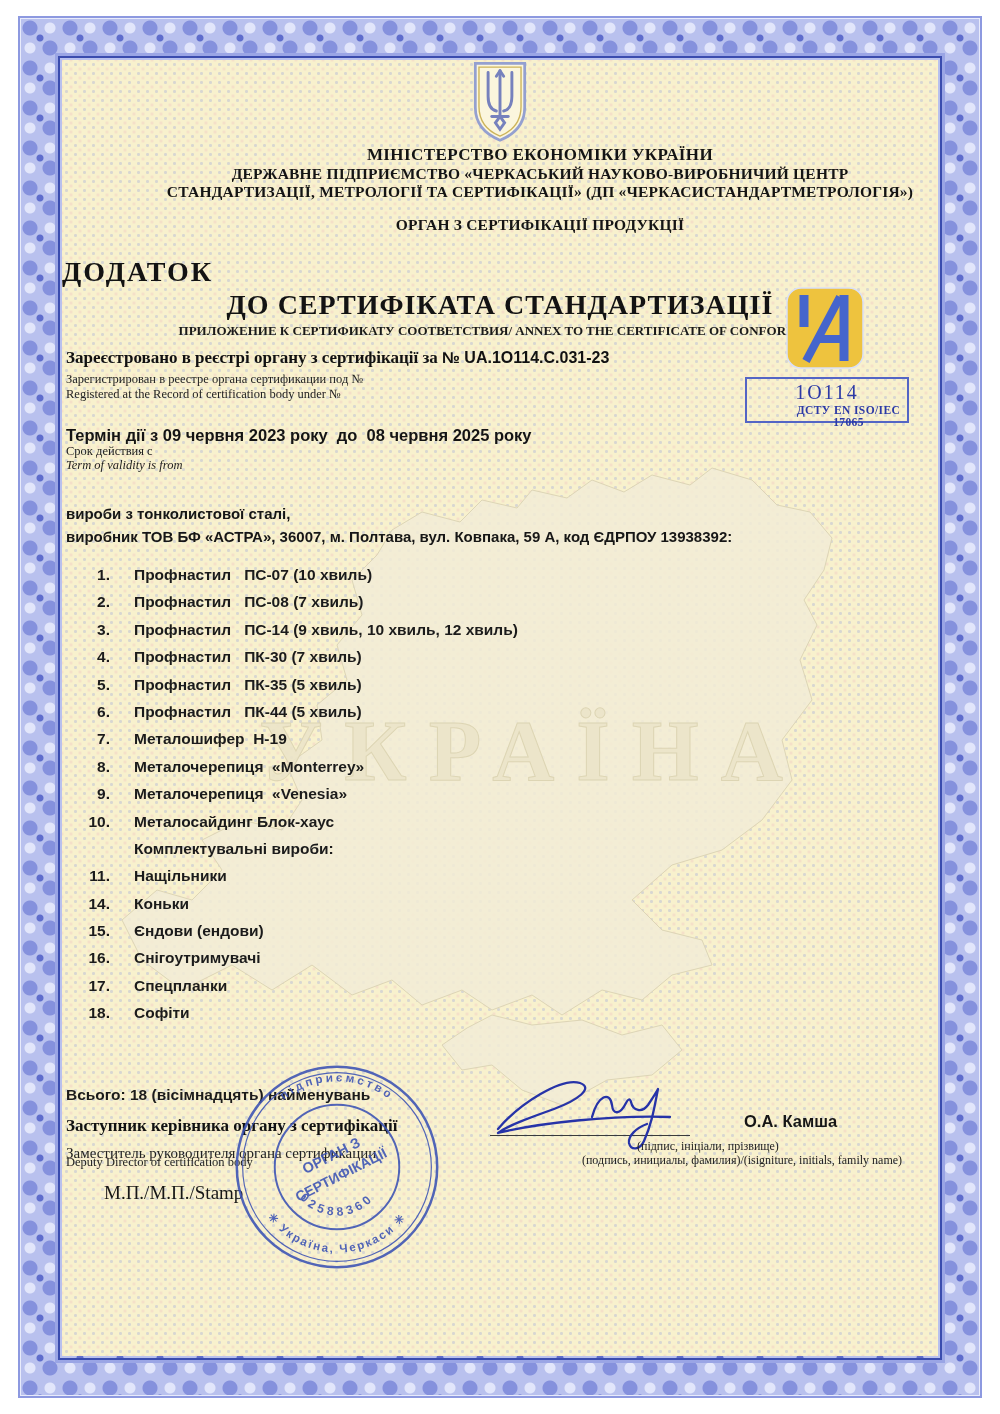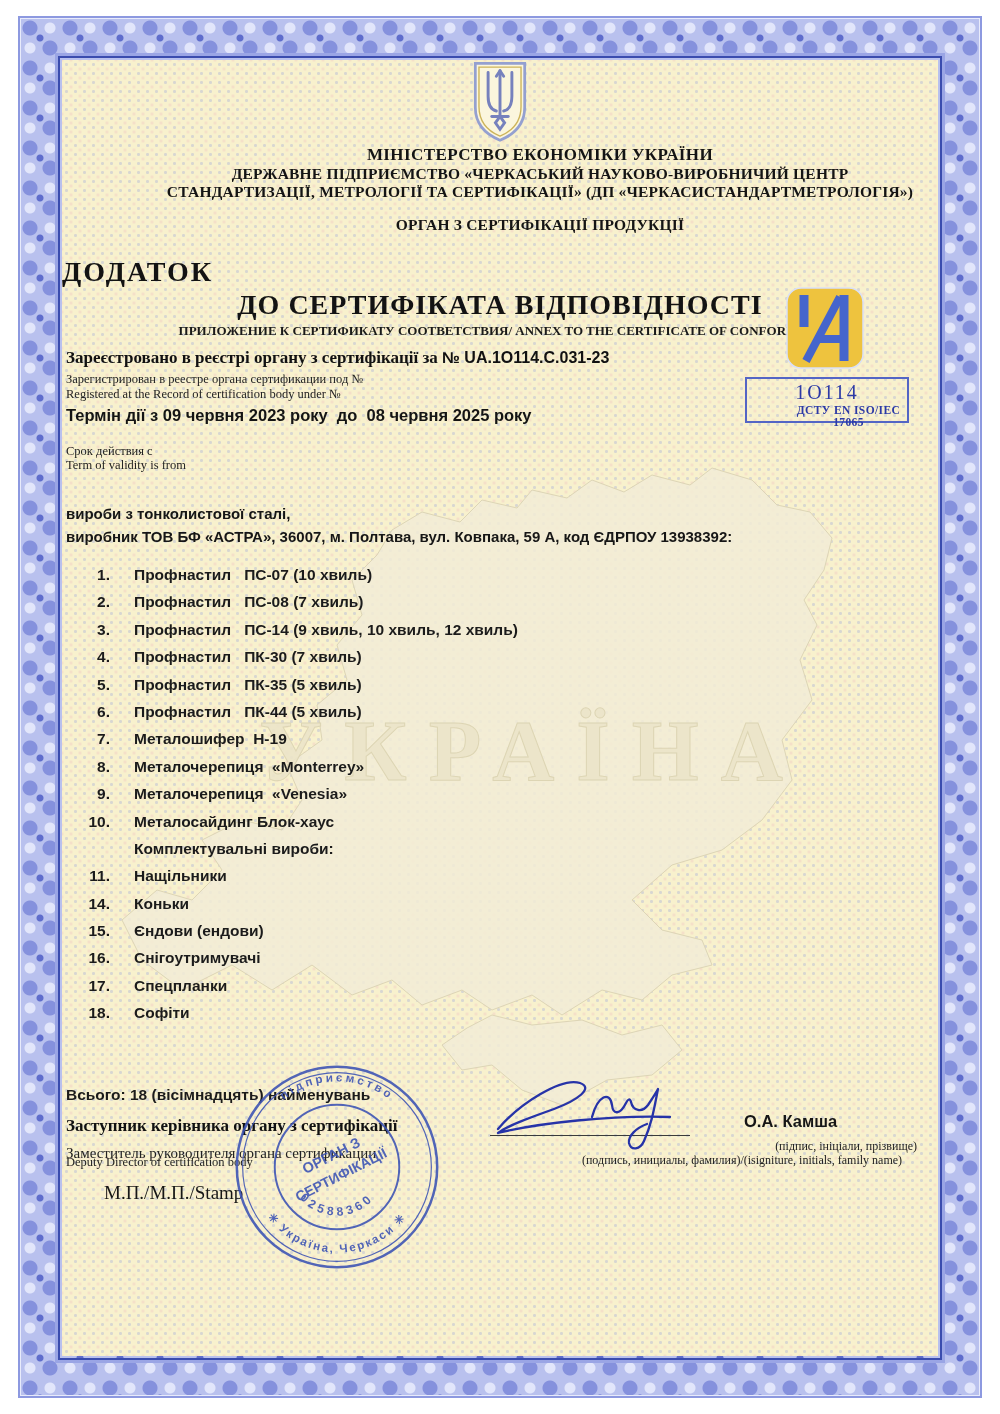--- a/index.html
+++ b/index.html
@@ -62,24 +62,24 @@
   }
   .codebox .cb1 { font-size:20px; letter-spacing:2px; margin-top:2px; }
   .codebox .cb2 { font-size:11.5px; font-weight:bold; letter-spacing:.4px;padding-left:43px; }
 
   
   .reg-ua { position:absolute; left:4px; top:288px; font-size:17px; font-weight:bold; color:#111; }
   .reg-ua .num { font-family:"Liberation Sans",sans-serif; font-size:16px; }
   .reg-ru { position:absolute; left:4px; top:312px; font-size:12.5px; color:#222; }
   .reg-en { position:absolute; left:4px; top:327px; font-size:12.5px; color:#222; }
 
-  .val-ua { position:absolute; left:4px; top:346px; font-family:"Liberation Sans",sans-serif;
+  .val-ua { position:absolute; left:4px; top:366px; font-family:"Liberation Sans",sans-serif;
             font-size:16.5px; font-weight:bold; color:#141414; white-space:pre-wrap; }
   .val-ru { position:absolute; left:4px; top:384px; font-size:12.5px; color:#222; }
-  .val-en { position:absolute; left:4px; top:398px; font-size:12.5px; color:#222; }
+  .val-en { position:absolute; left:4px; top:398px; font-size:12.5px; color:#222;font-style:italic; }
 
   
   .man1 { position:absolute; left:4px; top:445px; font-family:"Liberation Sans",sans-serif;
           font-size:15px; font-weight:bold; color:#161616; }
   .man2 { position:absolute; left:4px; top:468px; font-family:"Liberation Sans",sans-serif;
           font-size:15px; font-weight:bold; color:#161616; }
 
   
   .plist { position:absolute; left:4px; top:506px; width:740px; }
   .prow { display:flex; align-items:baseline; height:27.4px;
@@ -93,21 +93,21 @@
   
   .sig-title { position:absolute; left:4px; top:1056px; font-size:17px; font-weight:bold; color:#111; }
   .sig-ru    { position:absolute; left:4px; top:1085px; font-size:15px; color:#222; }
   .sig-en    { position:absolute; left:4px; top:1095px; font-size:12.5px; color:#222; }
   .mp        { position:absolute; left:42px; top:1122px; font-size:19px; color:#161616; }
 
   .sig-line  { position:absolute; left:428px; top:1075px; width:200px; border-top:1.6px solid #3b3b3b; }
   .sig-ink   { position:absolute; left:430px; top:1005px; }
   .sig-name  { position:absolute; left:682px; top:1052px; font-family:"Liberation Sans",sans-serif;
                font-size:16.5px; font-weight:bold; color:#161616; }
-  .sig-cap1  { position:absolute; left:575px; top:1079px; width:280px; text-align:right;
+  .sig-cap1  { position:absolute; left:575px; top:1079px; width:280px; text-align:left;
                font-size:12px; color:#222; }
   .sig-cap2  { position:absolute; left:470px; top:1093px; width:420px; text-align:center;
                font-size:12px; color:#222; }
 
   .stamp { position:absolute; left:168px; top:1000px; opacity:.88; }
 </style>
 </head>
 <body>
 
 <div class="page">
@@ -134,21 +134,21 @@
         <path d="M35,64 l5,7 -5,7 -5,-7 Z"></path>
       </g>
     </svg>
 
     <div class="hdr hdr1">МІНІСТЕРСТВО ЕКОНОМІКИ УКРАЇНИ</div>
     <div class="hdr hdr2">ДЕРЖАВНЕ ПІДПРИЄМСТВО «ЧЕРКАСЬКИЙ НАУКОВО-ВИРОБНИЧИЙ ЦЕНТР</div>
     <div class="hdr hdr3">СТАНДАРТИЗАЦІЇ, МЕТРОЛОГІЇ ТА СЕРТИФІКАЦІЇ» (ДП «ЧЕРКАСИСТАНДАРТМЕТРОЛОГІЯ»)</div>
     <div class="hdr hdr4">ОРГАН З СЕРТИФІКАЦІЇ ПРОДУКЦІЇ</div>
 
     <div class="title1">ДОДАТОК</div>
-    <div class="title2">ДО СЕРТИФІКАТА ВІДПОВІДНОСТІ</div>
+    <div class="title2">ДО СЕРТИФІКАТА СТАНДАРТИЗАЦІЇ</div>
     <div class="title-sub">ПРИЛОЖЕНИЕ К СЕРТИФИКАТУ СООТВЕТСТВИЯ/ ANNEX TO THE CERTIFICATE OF CONFORMITY</div>
 
     <svg class="mark" width="78" height="82" viewBox="0 0 78 82">
       <rect x="1" y="1" width="76" height="80" rx="14" fill="#eec33e" stroke="#d9e0f8" stroke-width="1.5"></rect>
       <g stroke="#4565cc" fill="none">
         <path d="M58,8 V74" stroke-width="9"></path>
         <path d="M18,8 V40" stroke-width="9"></path>
         <path d="M20,74 L54,10" stroke-width="8"></path>
         <path d="M30,52 H56" stroke-width="8"></path>
       </g>

